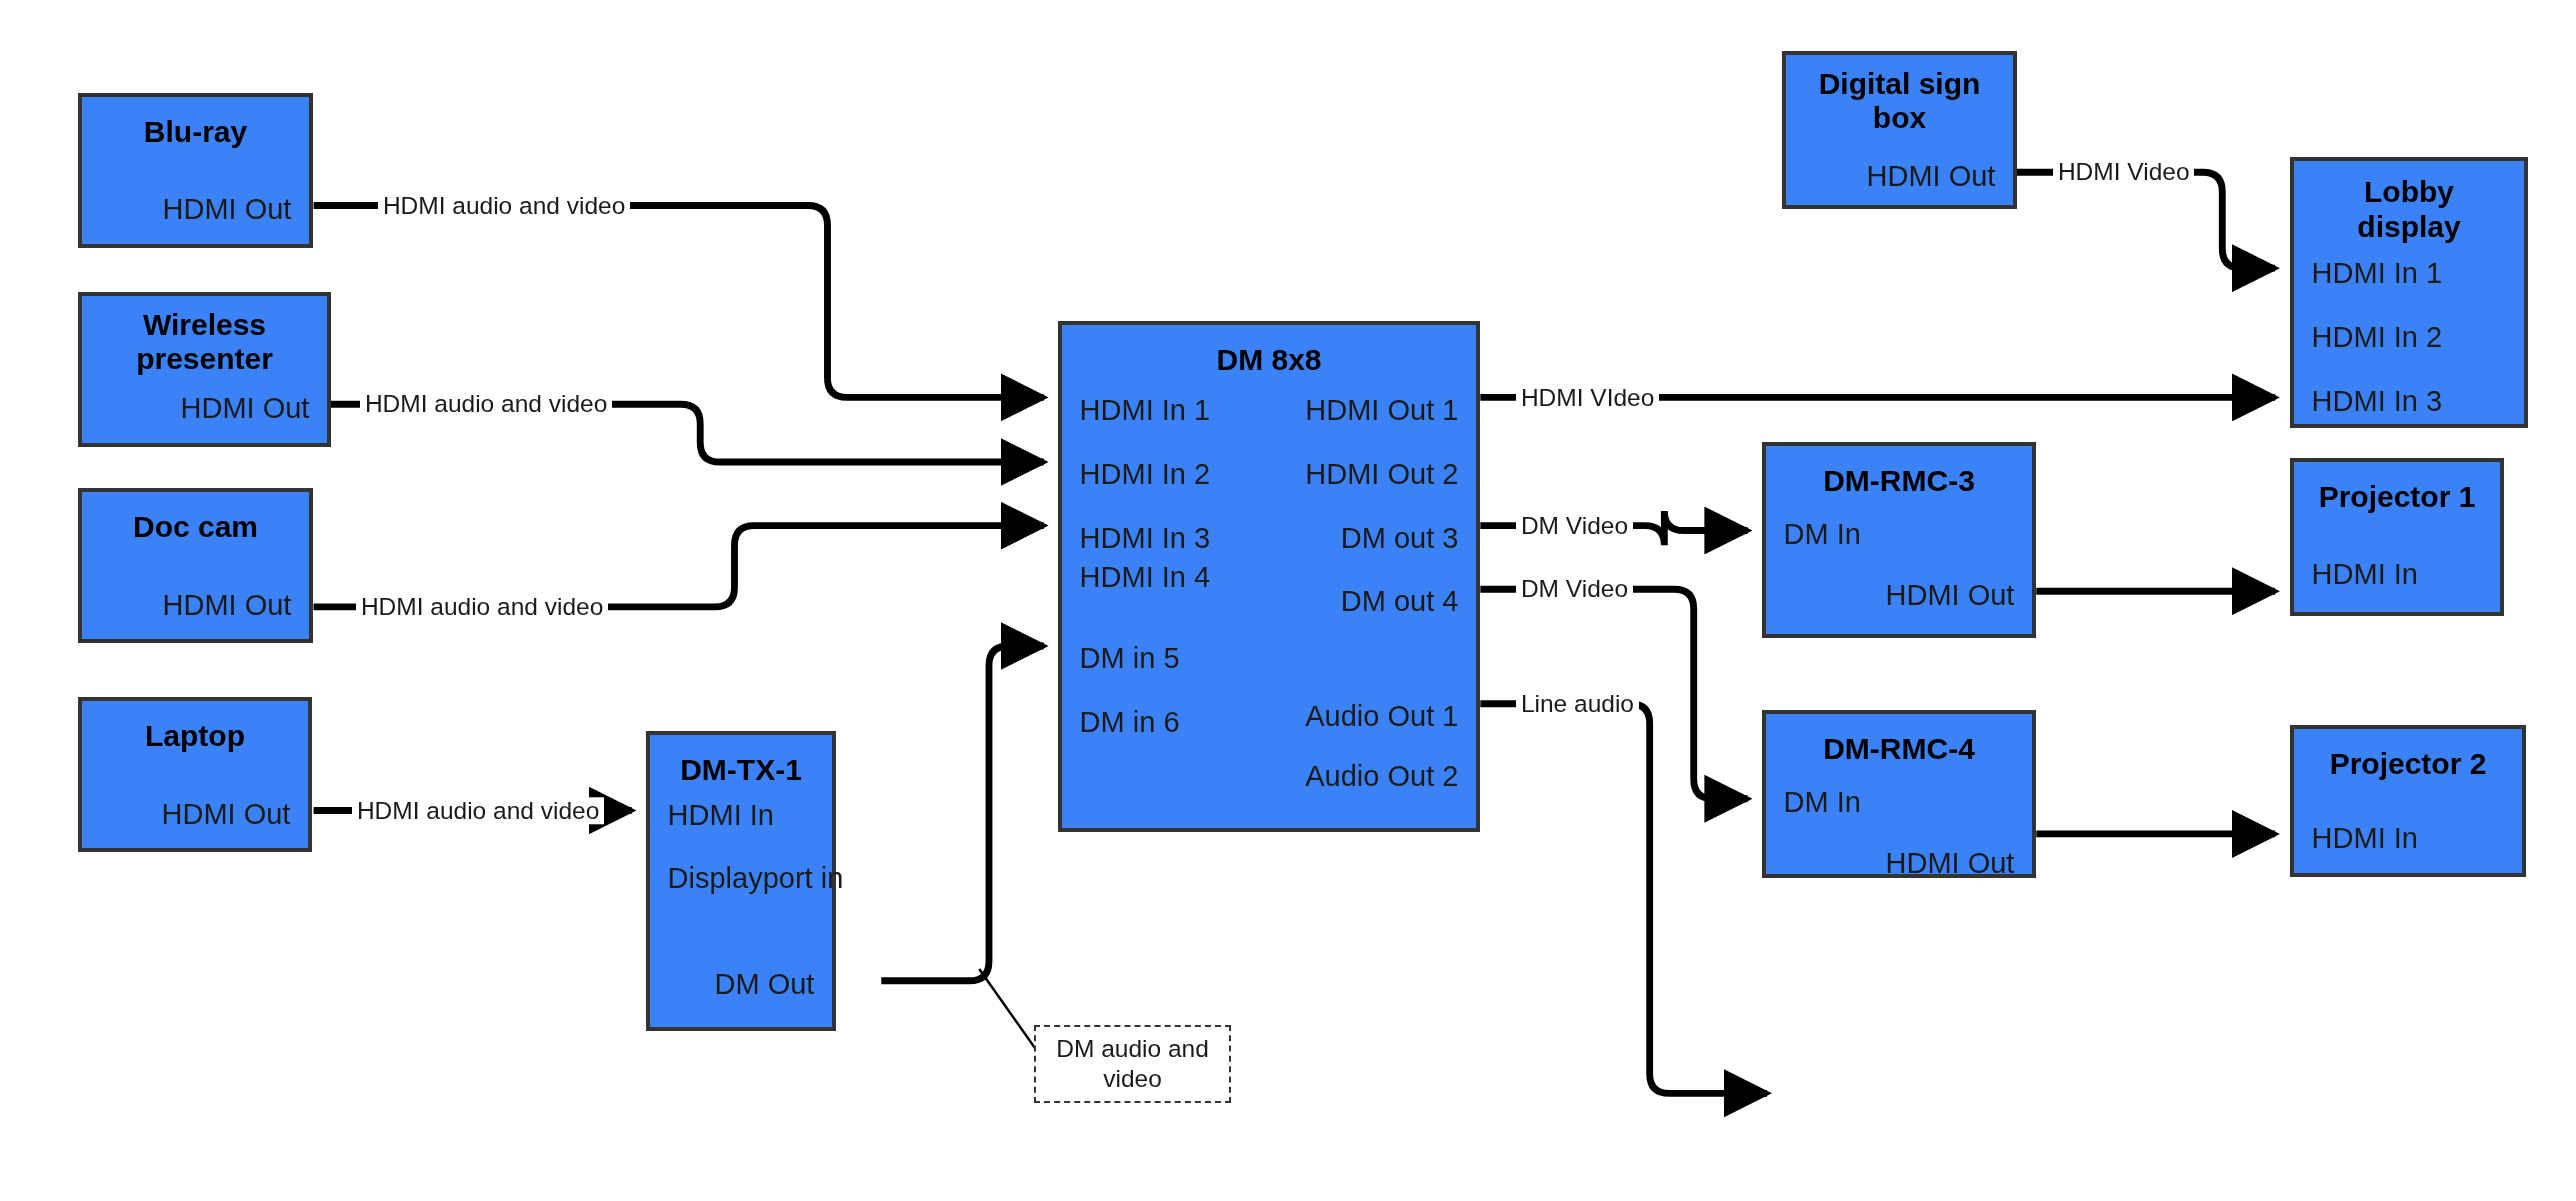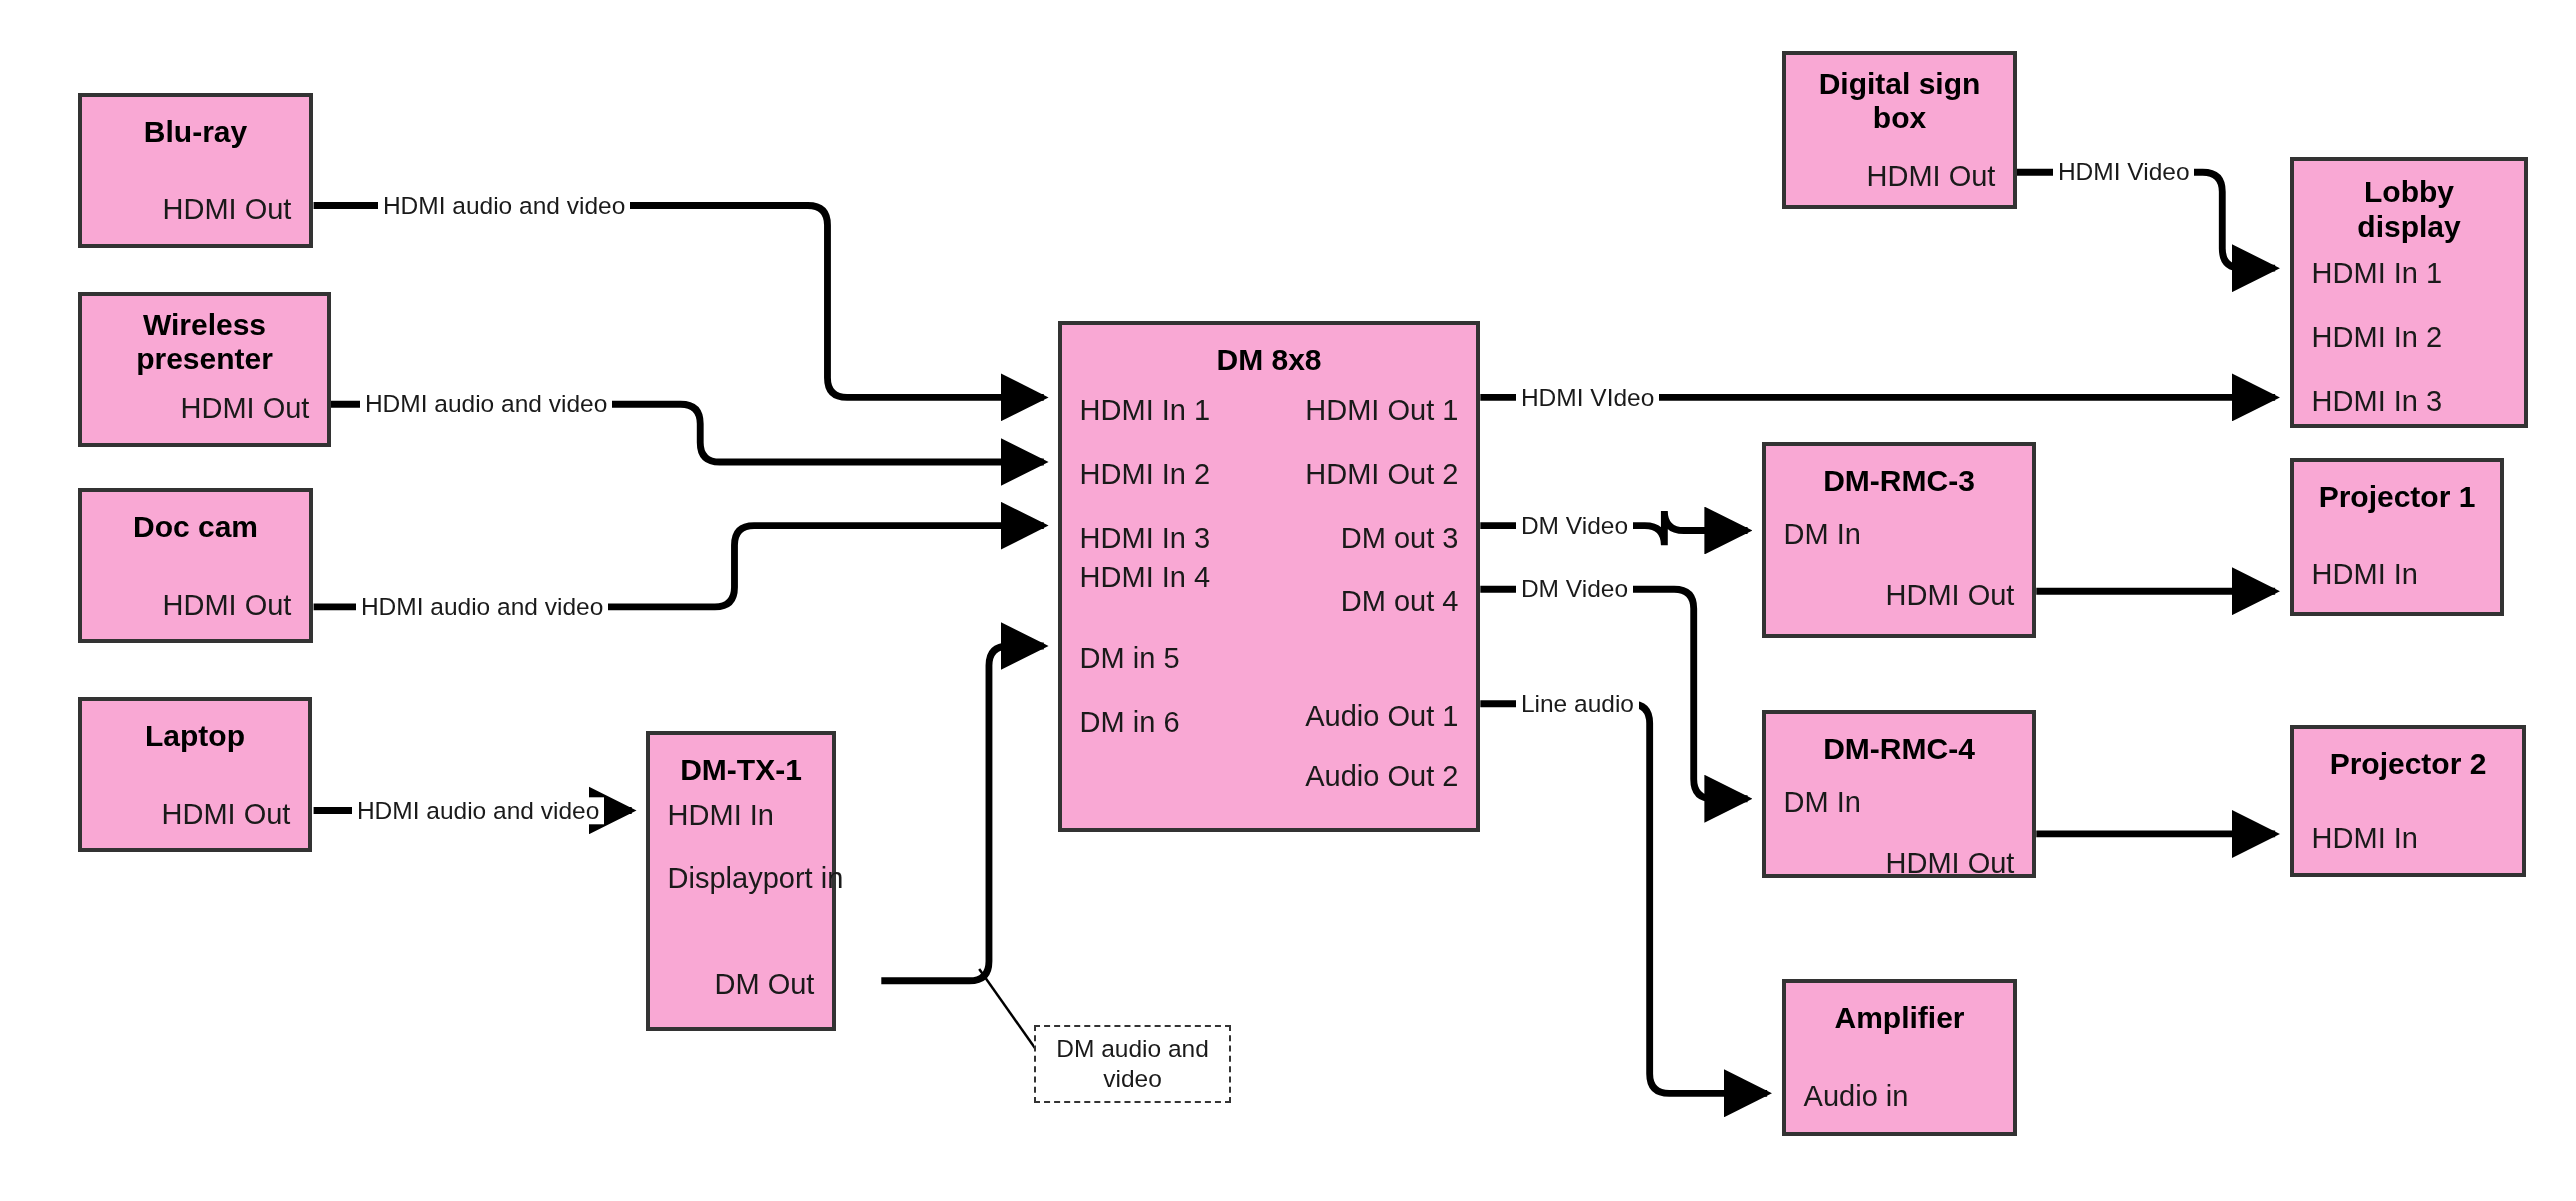--- a/index.html
+++ b/index.html
@@ -23,21 +23,21 @@
     position: absolute;
     left: 0;
     top: 0;
     width: 2576px;
     height: 1201px;
   }
   .node {
     position: absolute;
     box-sizing: border-box;
     border: 4.9px solid #333333;
-    background: #f9a8d4;
+    background: #3b82f6;
     z-index: 3;
   }
   .node-title {
     position: absolute;
     left: 0;
     right: 0;
     text-align: center;
     font-weight: bold;
     font-size: 30px;
     line-height: 37px;
@@ -213,19 +213,15 @@
   <div class="node" style="left:2290px; top:458px; width:214px; height:158px;">
     <div class="node-title" style="top:15.7px;">Projector 1</div>
     <div class="port left" style="top:96px;">HDMI In</div>
   </div>
 
   <div class="node" style="left:2290px; top:725px; width:236px; height:152px;">
     <div class="node-title" style="top:15.7px;">Projector 2</div>
     <div class="port left" style="top:93px;">HDMI In</div>
   </div>
 
-  <div class="node" style="left:1782px; top:979px; width:235px; height:157px;">
-    <div class="node-title" style="top:15.7px;">Amplifier</div>
-    <div class="port left" style="top:97px;">Audio in</div>
-  </div>
 
 </div>
 
 
 </body></html>

